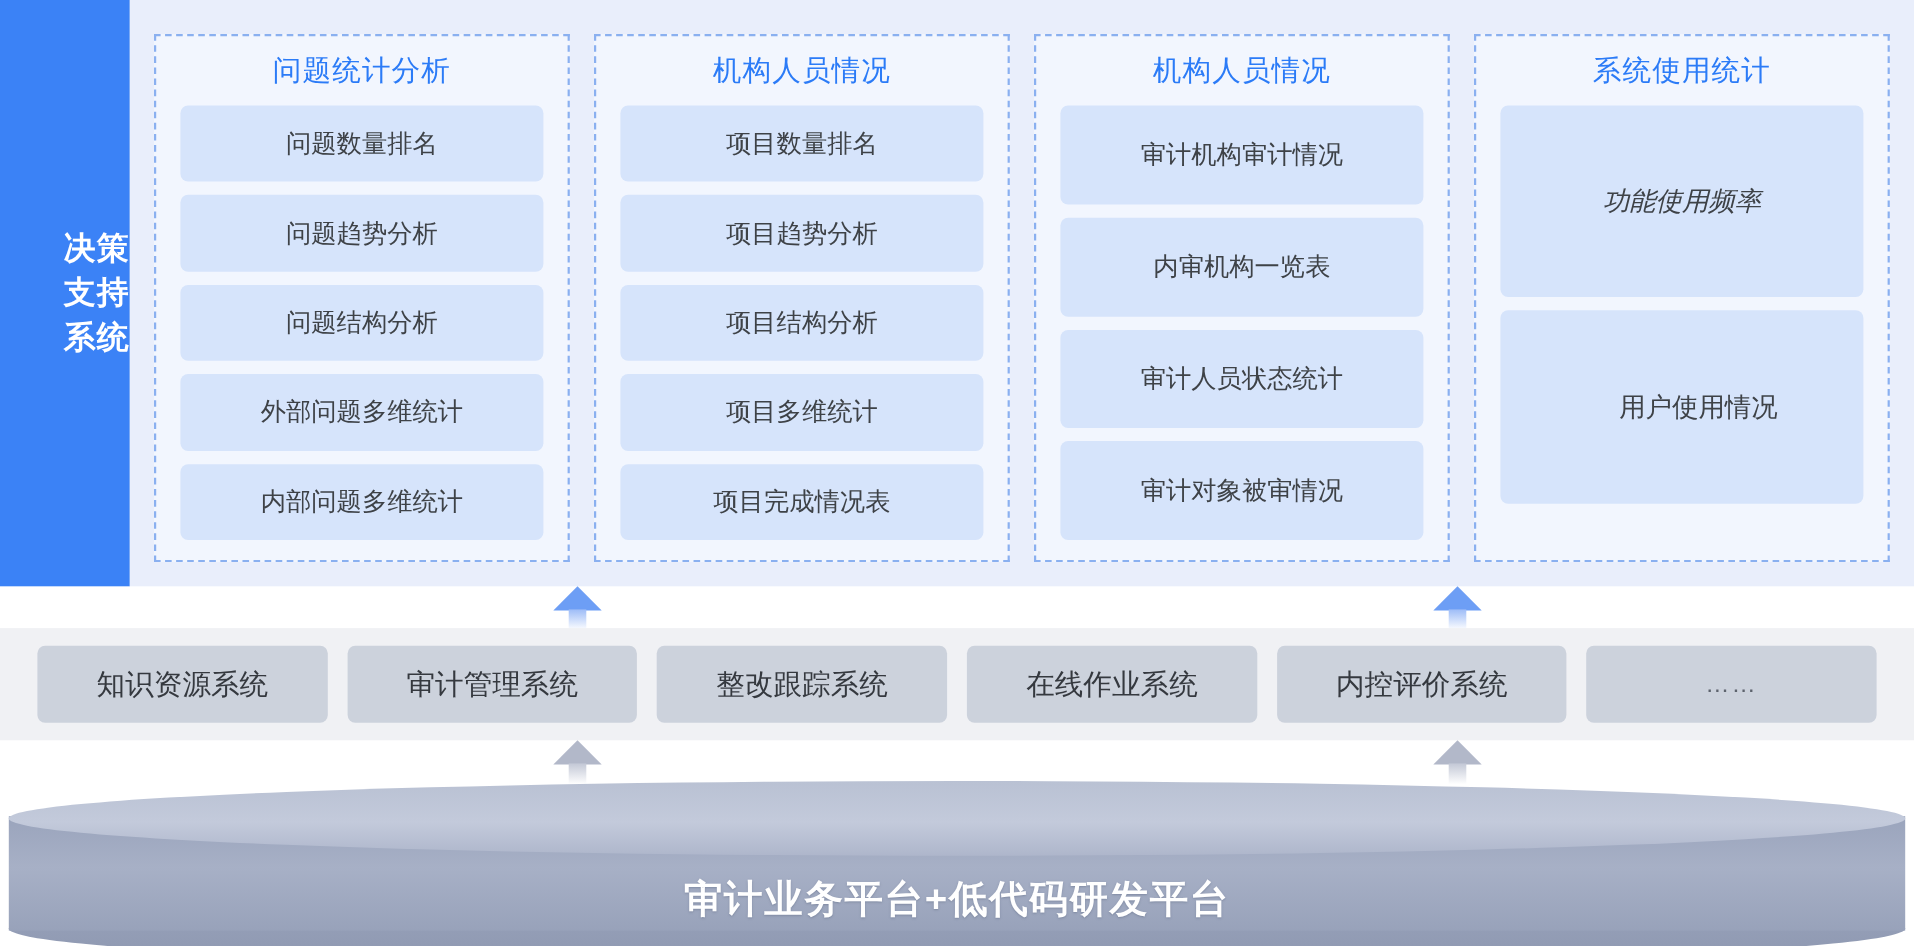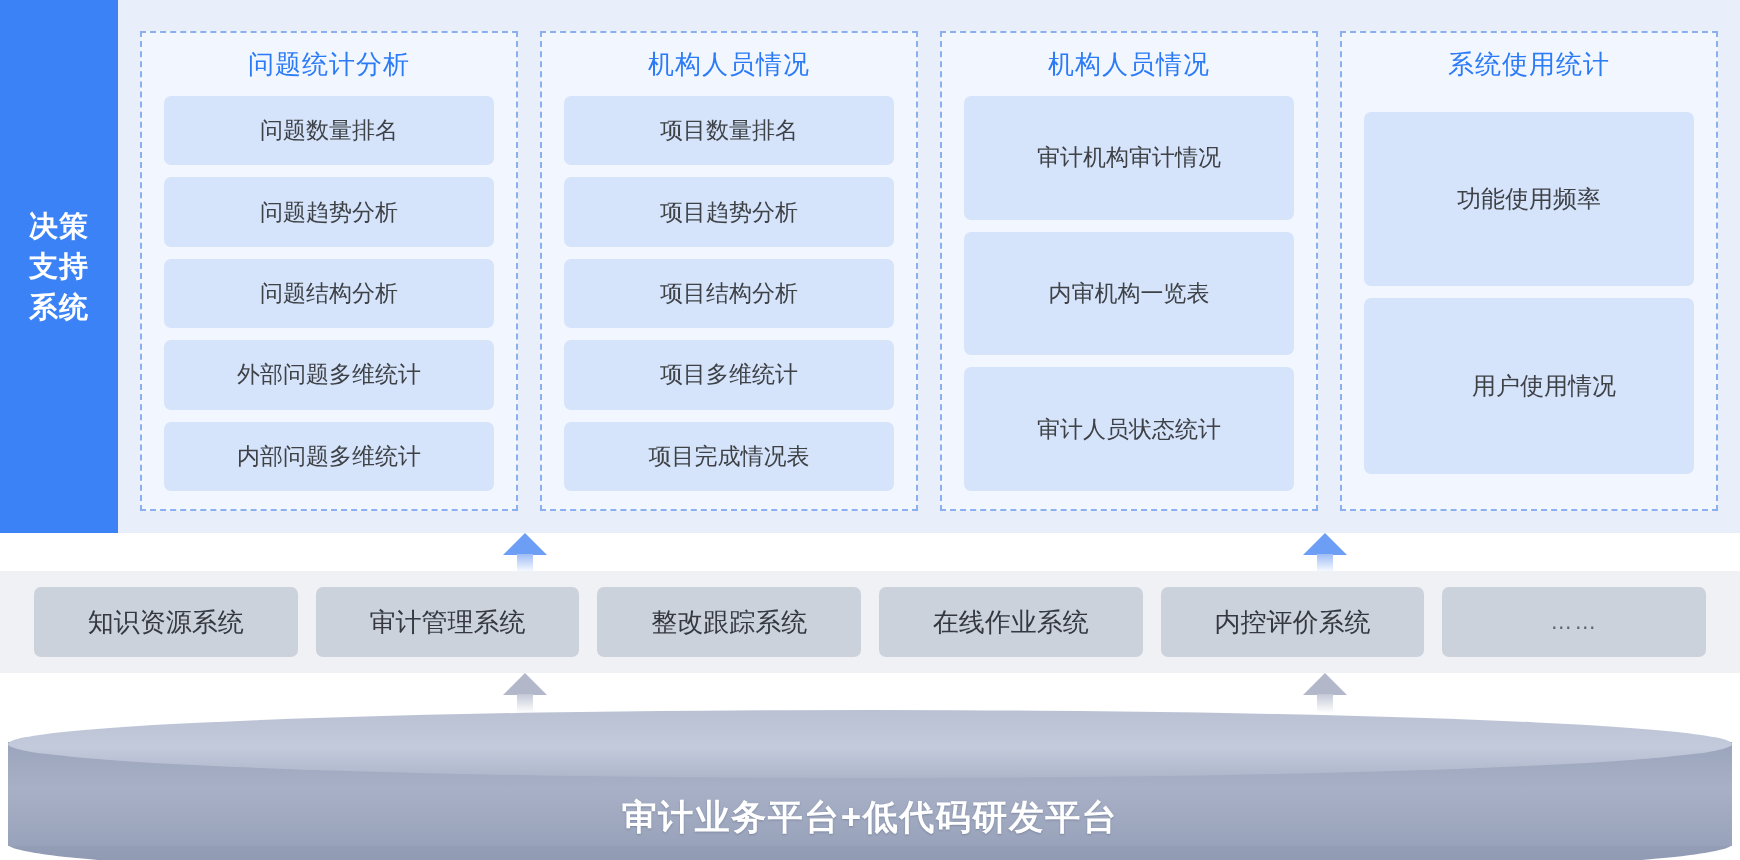--- a/index.html
+++ b/index.html
@@ -26,21 +26,21 @@
     align-items: stretch;
   }
 
   .side-label {
     width: 118px;
     flex: 0 0 118px;
     background: #3b82f6;
     color: #ffffff;
     display: flex;
     flex-direction: column;
-    align-items: center;
+    align-items: flex-end;
     justify-content: center;
     font-size: 29px;
     font-weight: bold;
     line-height: 1.38;
     letter-spacing: 1px;
   }
   .side-label .ln { display: block; white-space: nowrap; }
 
   .top-panel {
     flex: 1 1 auto;
@@ -56,21 +56,21 @@
     flex: 1 1 0;
     border: 2px dashed #8ab0f0;
     background: #f2f6fe;
     box-sizing: border-box;
     display: flex;
     flex-direction: column;
     align-items: center;
     padding: 14px 22px 18px 22px;
     margin-right: 22px;
   }
-  .group:last-child { margin-right: 22px; gap: 16px; }
+  .group:last-child { margin-right: 22px; }
 
   .group-title {
     color: #2b7bf7;
     font-size: 26px;
     font-weight: normal;
     letter-spacing: 1px;
     margin-bottom: 14px;
     white-space: nowrap;
   }
 
@@ -87,21 +87,21 @@
     border-radius: 7px;
     flex: 1 1 0;
     display: flex;
     align-items: center;
     justify-content: center;
     font-size: 23px;
     color: #3e4247;
     white-space: nowrap;
   }
   .group.big .item { font-size: 24px; }
-  .group.big .item:first-child { flex: 0 0 174px; }
+  .group.big .item:first-child { flex: 0 0 174px; font-style: italic; }
   .group.big .item:last-child   { flex: 0 0 176px; padding-left: 30px; }
 
   
   .arrow {
     position: absolute;
     width: 44px;
     height: 40px;
   }
   .arrow .head {
     position: absolute;
@@ -234,20 +234,21 @@
         <div class="item">项目完成情况表</div>
       </div>
     </div>
 
     <div class="group">
       <div class="group-title">机构人员情况</div>
       <div class="group-items">
         <div class="item">审计机构审计情况</div>
         <div class="item">内审机构一览表</div>
         <div class="item">审计人员状态统计</div>
+        <div class="item">审计对象被审情况</div>
       </div>
     </div>
 
     <div class="group big">
       <div class="group-title">系统使用统计</div>
       <div class="group-items">
         <div class="item">功能使用频率</div>
         <div class="item">用户使用情况</div>
       </div>
     </div>

